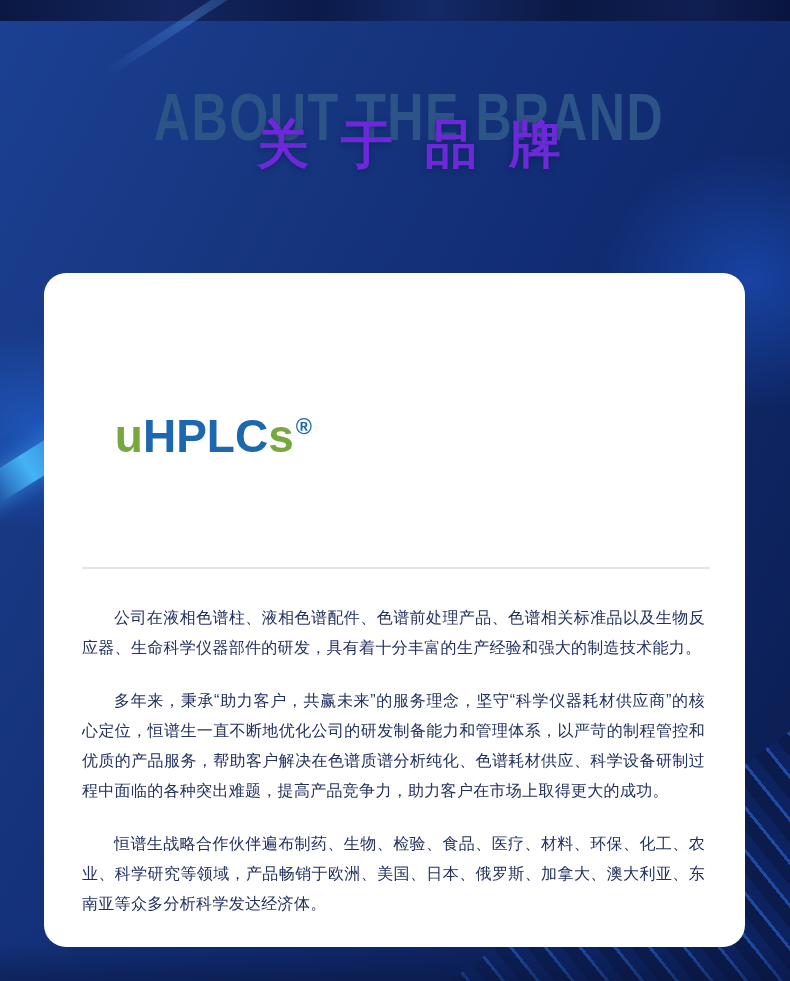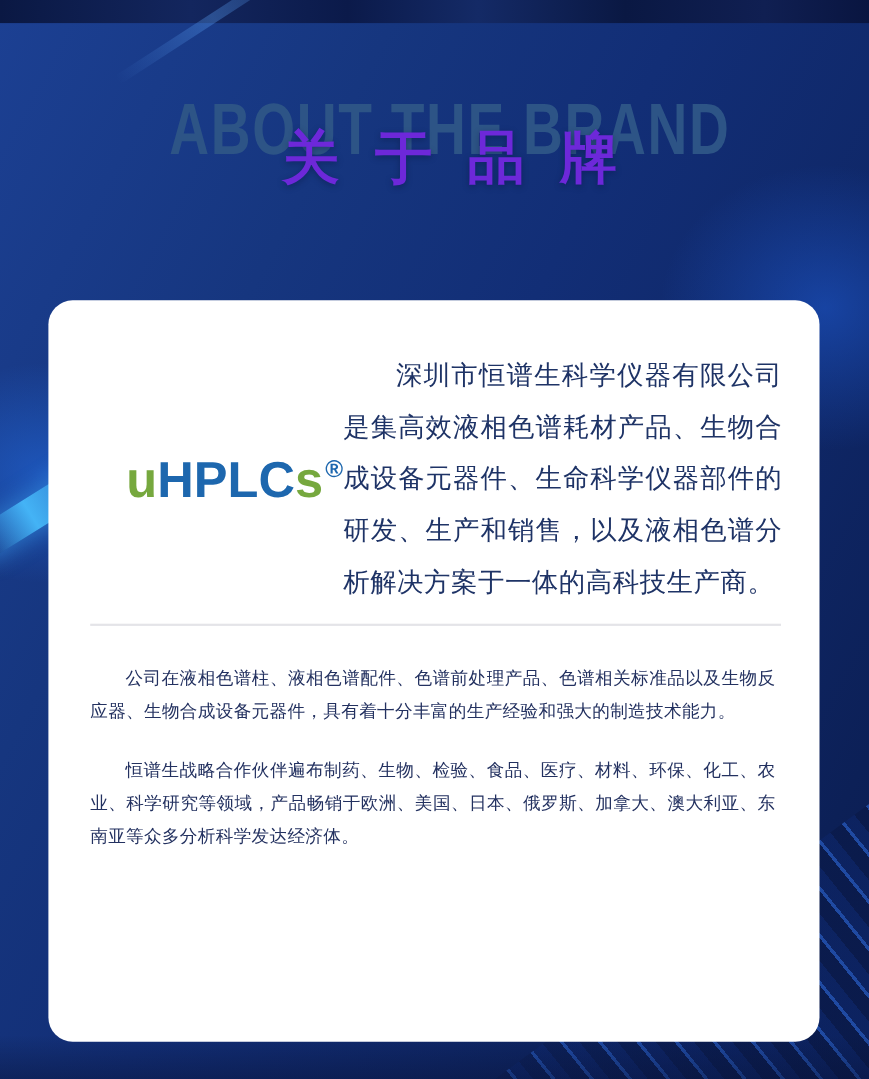--- a/index.html
+++ b/index.html
@@ -111,22 +111,22 @@
 <div class="header">
   <div class="watermark">ABOUT THE BRAND</div>
   <div class="page-title">关于品牌</div>
 </div>
 
 <div class="card">
   <div class="card-top">
     <div class="logo">
       <div class="logo-en"><span class="green">u</span><span class="blue">HPLC</span><span class="green">s</span><span class="logo-reg-en">®</span></div>
     </div>
-    <p class="intro">深圳市恒谱生科学仪器有限公司是集高效液相色谱耗材产品、生物合成设备元器件、生命科学仪器部件的研发、生产和销售，以及液相色谱分析解决方案于一体的高科技生产商。</p>
   </div>
 
   <hr class="divider">
 
   <div class="card-body">
-    <p>公司在液相色谱柱、液相色谱配件、色谱前处理产品、色谱相关标准品以及生物反应器、生物合成设备元器件，具有着十分丰富的生产经验和强大的制造技术能力。</p>
+    <p>公司在液相色谱柱、液相色谱配件、色谱前处理产品、色谱相关标准品以及生物反应器、生命科学仪器部件的研发，具有着十分丰富的生产经验和强大的制造技术能力。</p>
+    <p>多年来，秉承“助力客户，共赢未来”的服务理念，坚守“科学仪器耗材供应商”的核心定位，恒谱生一直不断地优化公司的研发制备能力和管理体系，以严苛的制程管控和优质的产品服务，帮助客户解决在色谱质谱分析纯化、色谱耗材供应、科学设备研制过程中面临的各种突出难题，提高产品竞争力，助力客户在市场上取得更大的成功。</p>
     <p>恒谱生战略合作伙伴遍布制药、生物、检验、食品、医疗、材料、环保、化工、农业、科学研究等领域，产品畅销于欧洲、美国、日本、俄罗斯、加拿大、澳大利亚、东南亚等众多分析科学发达经济体。</p>
   </div>
 </div>
 
 </body></html>

